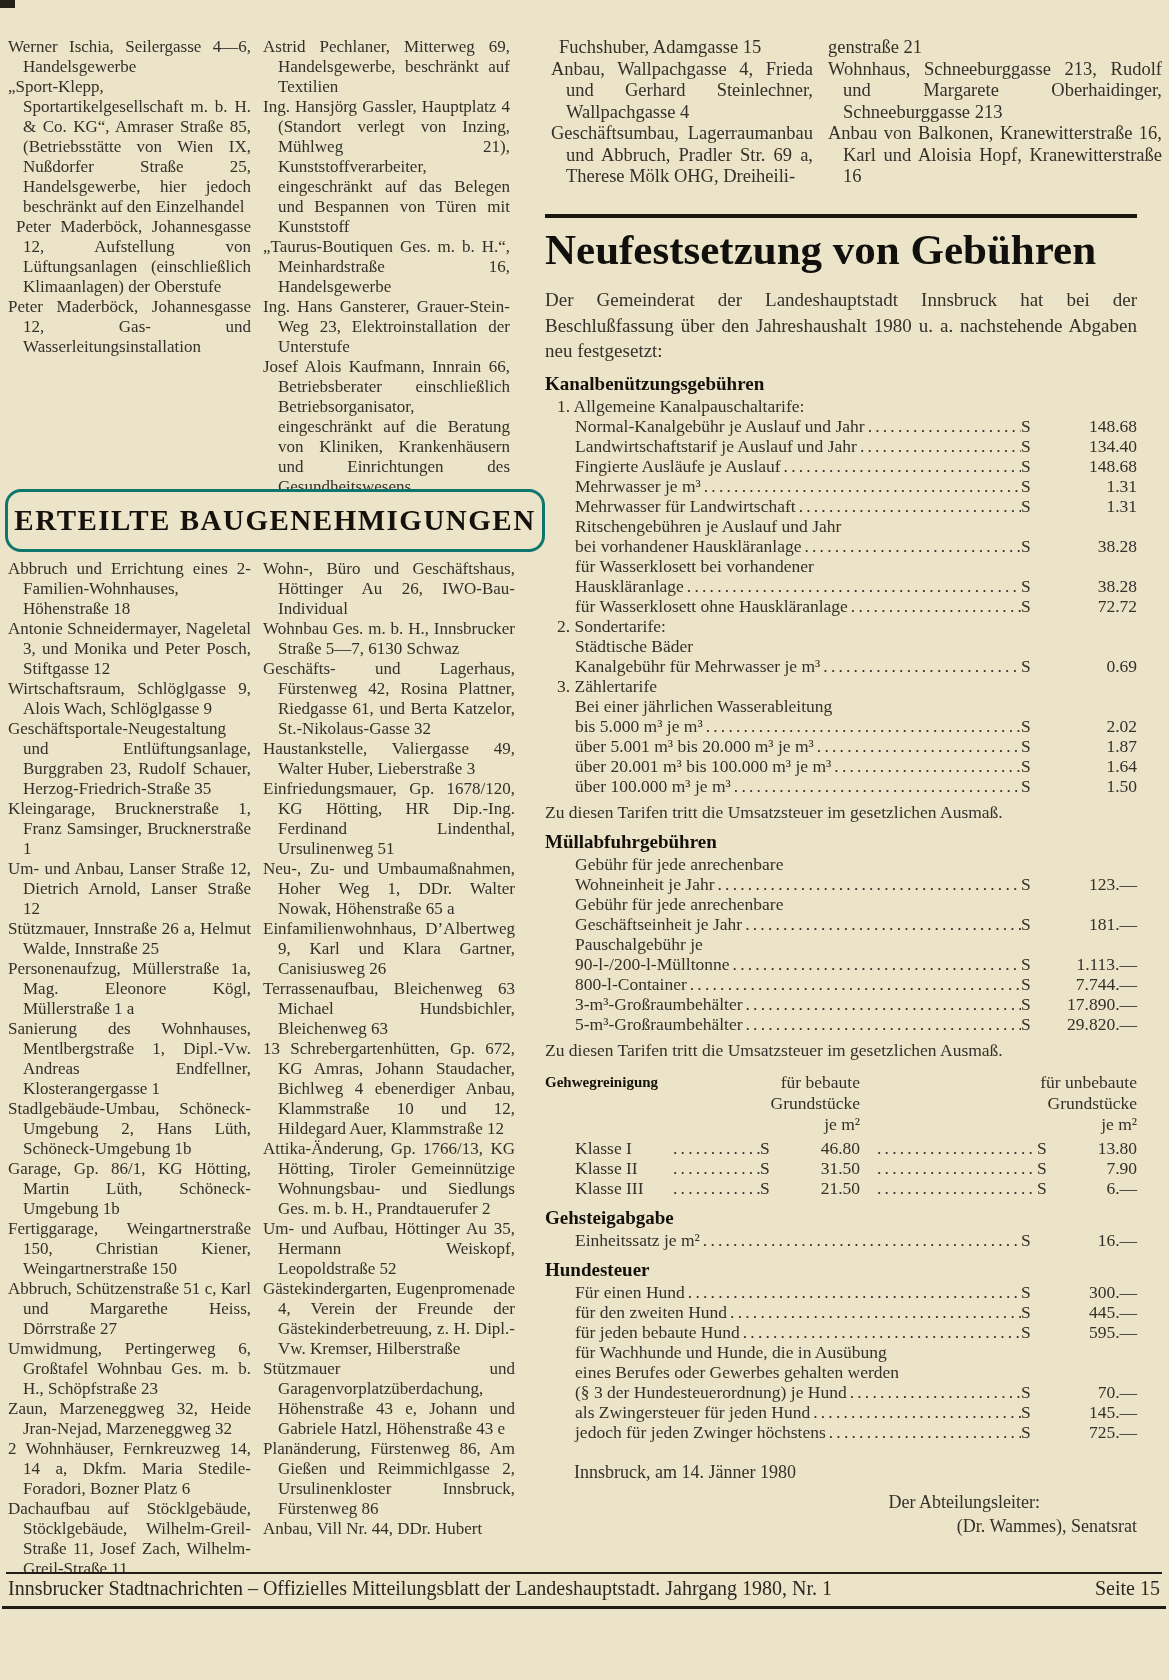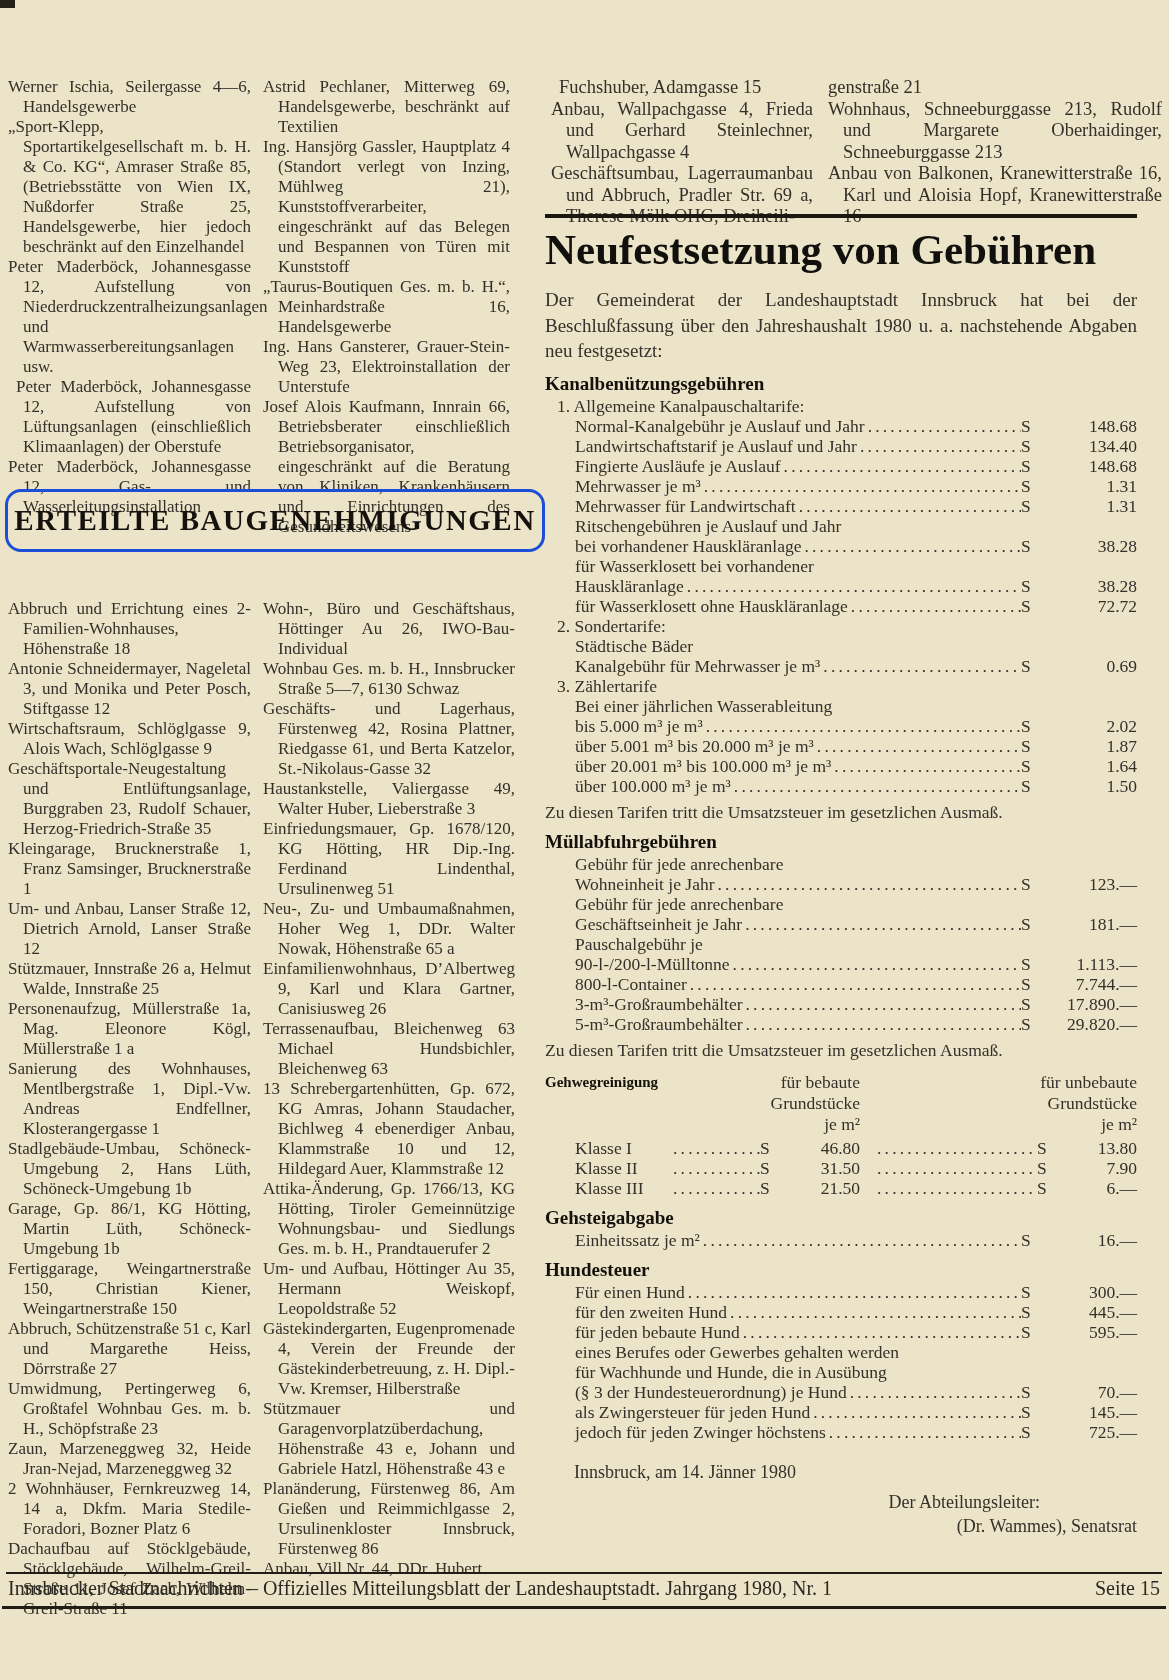--- a/index.html
+++ b/index.html
@@ -4,34 +4,34 @@
 <style>
   html,body{margin:0;padding:0;}
   body{
     width:1169px;height:1680px;position:relative;overflow:hidden;
     background:#ece4c8;color:#33302a;
     font-family:"Liberation Serif", serif;
   }
   
   .corner-mark{position:absolute;left:0;top:0;width:15px;height:8px;background:#262219;}
   
-  .col,.pcol{position:absolute;margin-top:40px;}
+  .col,.pcol{position:absolute;}
   .c1{left:8px;top:37px;width:243px;}
   .c2{left:263px;top:37px;width:247px;}
   .c3{left:551px;top:37px;width:262px;}
   .c4{left:828px;top:37px;width:334px;}
   .pA{left:8px;top:559px;width:243px;}
   .pB{left:263px;top:559px;width:252px;}
   .entry{margin:0;text-align:justify;padding-left:15px;text-indent:-15px;
          font-size:17px;line-height:20px;hyphens:auto;}
   .c3 .entry,.c4 .entry{font-size:18.5px;line-height:21.5px;}
   .entry.cont{text-indent:-7px;}
   
   .banner{position:absolute;left:5px;top:489px;width:534px;height:57px;
-          border:3px solid #1d4ed8;border-radius:16px;
+          border:3px solid #0f766e;border-radius:16px;
           display:flex;align-items:center;justify-content:center;background:transparent;}
   .banner span{font-weight:bold;font-size:29px;letter-spacing:1.5px;color:#15120d;white-space:nowrap;}
   
   .rc{position:absolute;left:545px;top:214px;width:592px;font-size:17.5px;line-height:20px;color:#34302a;}
   .rc .rule{height:4px;background:#1b1711;}
   .rc h1{font-size:43px;line-height:1.08;margin:9px 0 0 0;color:#12100c;white-space:nowrap;font-weight:bold;}
   .rc .intro{margin:14px 0 0 0;font-size:19px;line-height:25.5px;text-align:justify;}
   .ln{display:flex;align-items:baseline;margin-left:30px;}
   .ln.h{margin:10px 0 2px 0;font-weight:bold;font-size:19px;color:#14110c;}
   .ln.num{margin-left:12px;}
@@ -60,21 +60,20 @@
          justify-content:space-between;font-size:20px;color:#2b2721;gap:25px;}
 </style>
 </head>
 <body>
 
 <div class="corner-mark"></div>
 
 <div class="col c1">
     <p class="entry">Werner Ischia, Seilergasse 4—6, Handelsgewerbe</p>
     <p class="entry">„Sport-Klepp, Sportartikelgesellschaft m. b. H. &amp; Co. KG“, Amraser Straße 85, (Betriebsstätte von Wien IX, Nußdorfer Straße 25, Handelsgewerbe, hier jedoch beschränkt auf den Einzelhandel</p>
-    <p class="entry">Peter Maderböck, Johannesgasse 12, Aufstellung von Niederdruckzentralheizungsanlagen und Warmwasserbereitungsanlagen usw.</p>
     <p class="entry cont">Peter Maderböck, Johannesgasse 12, Aufstellung von Lüftungsanlagen (einschließlich Klimaanlagen) der Oberstufe</p>
     <p class="entry">Peter Maderböck, Johannesgasse 12, Gas- und Wasserleitungsinstallation</p>
   </div>
 <div class="col c2">
     <p class="entry">Astrid Pechlaner, Mitterweg 69, Handelsgewerbe, beschränkt auf Textilien</p>
     <p class="entry">Ing. Hansjörg Gassler, Hauptplatz 4 (Standort verlegt von Inzing, Mühlweg 21), Kunststoffverarbeiter, eingeschränkt auf das Belegen und Bespannen von Türen mit Kunststoff</p>
     <p class="entry">„Taurus-Boutiquen Ges. m. b. H.“, Meinhardstraße 16, Handelsgewerbe</p>
     <p class="entry">Ing. Hans Gansterer, Grauer-Stein-Weg 23, Elektroinstallation der Unterstufe</p>
     <p class="entry">Josef Alois Kaufmann, Innrain 66, Betriebsberater einschließlich Betriebsorganisator, eingeschränkt auf die Beratung von Kliniken, Krankenhäusern und Einrichtungen des Gesundheitswesens</p>
   </div>
@@ -407,25 +406,25 @@
 
   </div>
       <div class="ln">
     <span class="lbl">für jeden bebaute Hund</span>
     <span class="dots"></span>
     <span class="scol">S</span>
     <span class="amt">595.—</span>
 
   </div>
       <div class="ln">
+    <span class="lbl">für Wachhunde und Hunde, die in Ausübung</span>
+
+  </div>
+      <div class="ln">
     <span class="lbl">eines Berufes oder Gewerbes gehalten werden</span>
-
-  </div>
-      <div class="ln">
-    <span class="lbl">für Wachhunde und Hunde, die in Ausübung</span>
 
   </div>
       <div class="ln">
     <span class="lbl">(§ 3 der Hundesteuerordnung) je Hund</span>
     <span class="dots"></span>
     <span class="scol">S</span>
     <span class="amt">70.—</span>
 
   </div>
       <div class="ln">

